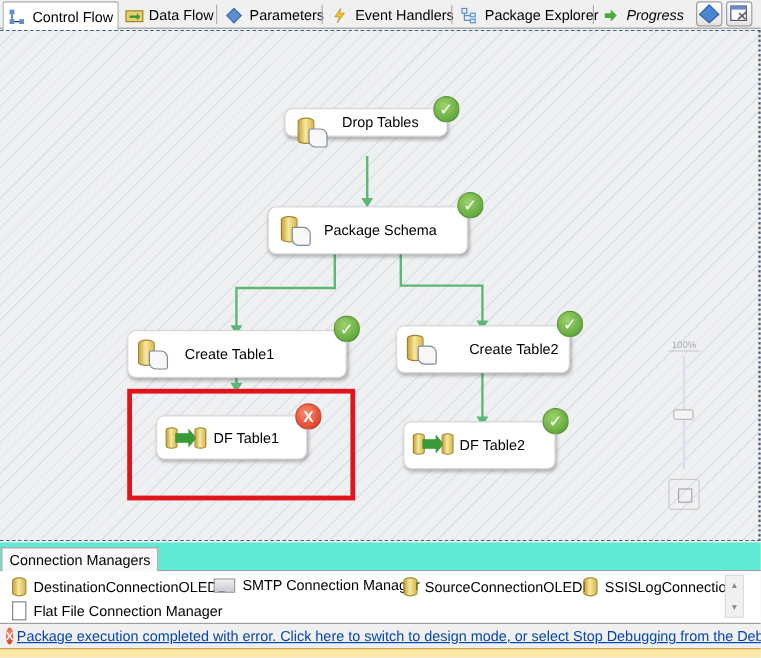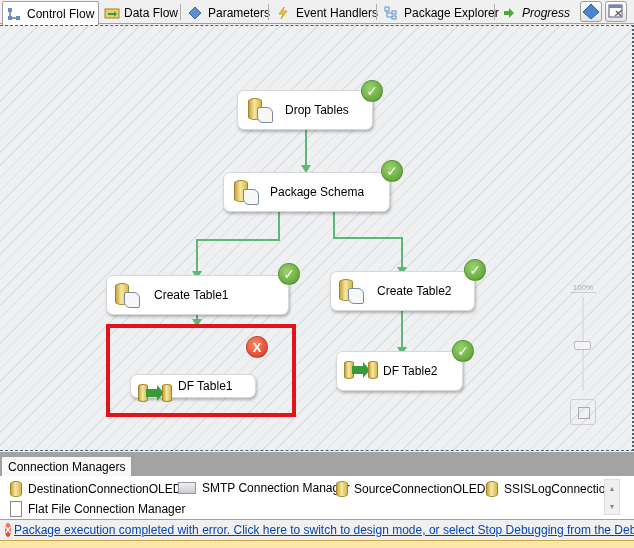--- a/index.html
+++ b/index.html
@@ -59,28 +59,28 @@
   .status {
     position: absolute; width: 22px; height: 22px; border-radius: 50%;
     display: flex; align-items: center; justify-content: center;
     color: #fff; font-weight: bold; font-size: 14px; border: 1px solid rgba(0,0,0,0.15);
   }
   .status.ok { background: radial-gradient(circle at 40% 35%, #9bd36a, #4f9a2e); }
   .status.err { background: radial-gradient(circle at 40% 35%, #ff8a6a, #d2301a); font-size: 13px; }
   svg.links { position: absolute; left: 0; top: 0; }
   .highlight { position: absolute; border: 4px solid #e3131b; }
   
-  .zoom-ctl { position: absolute; left: 570px; top: 283px; width: 26px; height: 150px; text-decoration: underline; }
+  .zoom-ctl { position: absolute; left: 557px; top: 283px; width: 26px; height: 150px; text-decoration: underline; }
   .zoom-pct { position: absolute; top: 0; left: 0; width: 26px; text-align: center; font-size: 8px; color: #aab; border-bottom: 1px solid #ccc; }
   .zoom-track { position: absolute; left: 12px; top: 14px; width: 2px; height: 94px; background: #dde; }
   .zoom-thumb { position: absolute; left: 4px; top: 58px; width: 17px; height: 9px; background: #f4f4f4; border: 1px solid #bbb; border-radius: 2px; }
   .zoom-fit { position: absolute; left: 0; top: 116px; width: 26px; height: 26px; border: 1px solid #ccc; border-radius: 3px; }
   .zoom-fit::after { content:""; position:absolute; left:7px; top:7px; width:10px; height:10px; border:1px solid #aaa; }
   
-  .cm-tabbar { position: absolute; left: 0; top: 452px; width: 634px; height: 24px; background: #a3a3a3; border-bottom: 1px solid #a0a0a0; }
+  .cm-tabbar { position: absolute; left: 0; top: 452px; width: 634px; height: 24px; background: #5eead4; border-bottom: 1px solid #a0a0a0; }
   .cm-tab { position: absolute; left: 1px; top: 4px; height: 21px; padding: 0 6px; display: flex; align-items: center; background: #f8f8f8; border: 1px solid #a0a0a0; border-bottom: none; font-size: 12px; }
   .cm-area { position: absolute; left: 0; top: 476px; width: 634px; height: 44px; background: #fff; border-bottom: 1px solid #a0a0a0; }
   .cm-item { position: absolute; display: flex; align-items: center; font-size: 12px; white-space: nowrap; }
   .cm-item .ci { width: 12px; height: 16px; margin-right: 6px; position: relative; }
   .cm-db { background: linear-gradient(90deg,#c9a53a,#f6e8a0 45%,#d8b84c); border-radius: 6px/3px; border: 1px solid #a08428; }
   .cm-smtp { width: 18px !important; height: 12px !important; background: linear-gradient(#f0f0f0,#c8ccd4); border: 1px solid #999; }
   .cm-file { background: #fff; border: 1px solid #888; }
   .cm-scroll { position: absolute; left: 604px; top: 479px; width: 16px; height: 36px; background: #f0f0f0; border: 1px solid #ddd; }
   .cm-scroll span { display: block; text-align: center; font-size: 7px; color: #888; height: 18px; line-height: 18px; }
   .statusbar { position: absolute; left: 0; top: 520px; width: 634px; height: 20px; background: #f0f0f0; display: flex; align-items: center; }
@@ -177,21 +177,21 @@
     </g>
     <g fill="#5cb874">
       <path d="M301 139 L311 139 L306 147 Z"></path>
       <path d="M192 245 L202 245 L197 253 Z"></path>
       <path d="M397 241 L407 241 L402 249 Z"></path>
       <path d="M192 293 L202 293 L197 301 Z"></path>
       <path d="M397 321 L407 321 L402 329 Z"></path>
     </g>
   </svg>
 
-  <div class="task" style="left:237px; top:64px; width:136px; height:40px;">
+  <div class="task" style="left:237px; top:64px; width:136px; height:24px;">
     <span class="db-icon" style="left:10px; top:7px;"></span>
     <span class="scroll-icon" style="left:19px; top:16px;"></span>
     <span class="label" style="position:absolute; left:47px;">Drop Tables</span>
   </div>
   <div class="status ok" style="left:361px; top:54px;">✓</div>
 
   <div class="task" style="left:223px; top:146px; width:167px; height:40px;">
     <span class="db-icon" style="left:10px; top:7px;"></span>
     <span class="scroll-icon" style="left:19px; top:16px;"></span>
     <span class="label" style="position:absolute; left:46px;">Package Schema</span>
@@ -201,27 +201,27 @@
   <div class="task" style="left:106px; top:249px; width:183px; height:40px;">
     <span class="db-icon" style="left:8px; top:7px;"></span>
     <span class="scroll-icon" style="left:17px; top:16px;"></span>
     <span class="label" style="position:absolute; left:47px;">Create Table1</span>
   </div>
   <div class="status ok" style="left:278px; top:237px;">✓</div>
 
   <div class="task" style="left:330px; top:245px; width:145px; height:40px;">
     <span class="db-icon" style="left:8px; top:7px;"></span>
     <span class="scroll-icon" style="left:17px; top:16px;"></span>
-    <span class="label" style="position:absolute; left:46px;">Create Table2</span>
+    <span class="label" style="position:absolute; left:60px;">Create Table2</span>
   </div>
   <div class="status ok" style="left:464px; top:233px;">✓</div>
 
   <div class="highlight" style="left:106px; top:298px; width:190px; height:93px;"></div>
 
-  <div class="task" style="left:130px; top:320px; width:126px; height:24px;margin-top:28px;">
+  <div class="task" style="left:130px; top:320px; width:126px; height:37px;">
     <span class="db-icon" style="left:7px; top:9px; width:10px; height:18px;"></span>
     <span class="arrow-icon" style="left:15px; top:14px;"></span>
     <span class="db-icon" style="left:31px; top:9px; width:10px; height:18px;"></span>
     <span class="label" style="position:absolute; left:47px;">DF Table1</span>
   </div>
   <div class="status err" style="left:246px; top:310px;">X</div>
 
   <div class="task" style="left:336px; top:325px; width:127px; height:40px;text-decoration:underline;">
     <span class="db-icon" style="left:7px; top:9px; width:10px; height:18px;"></span>
     <span class="arrow-icon" style="left:15px; top:14px;"></span>

